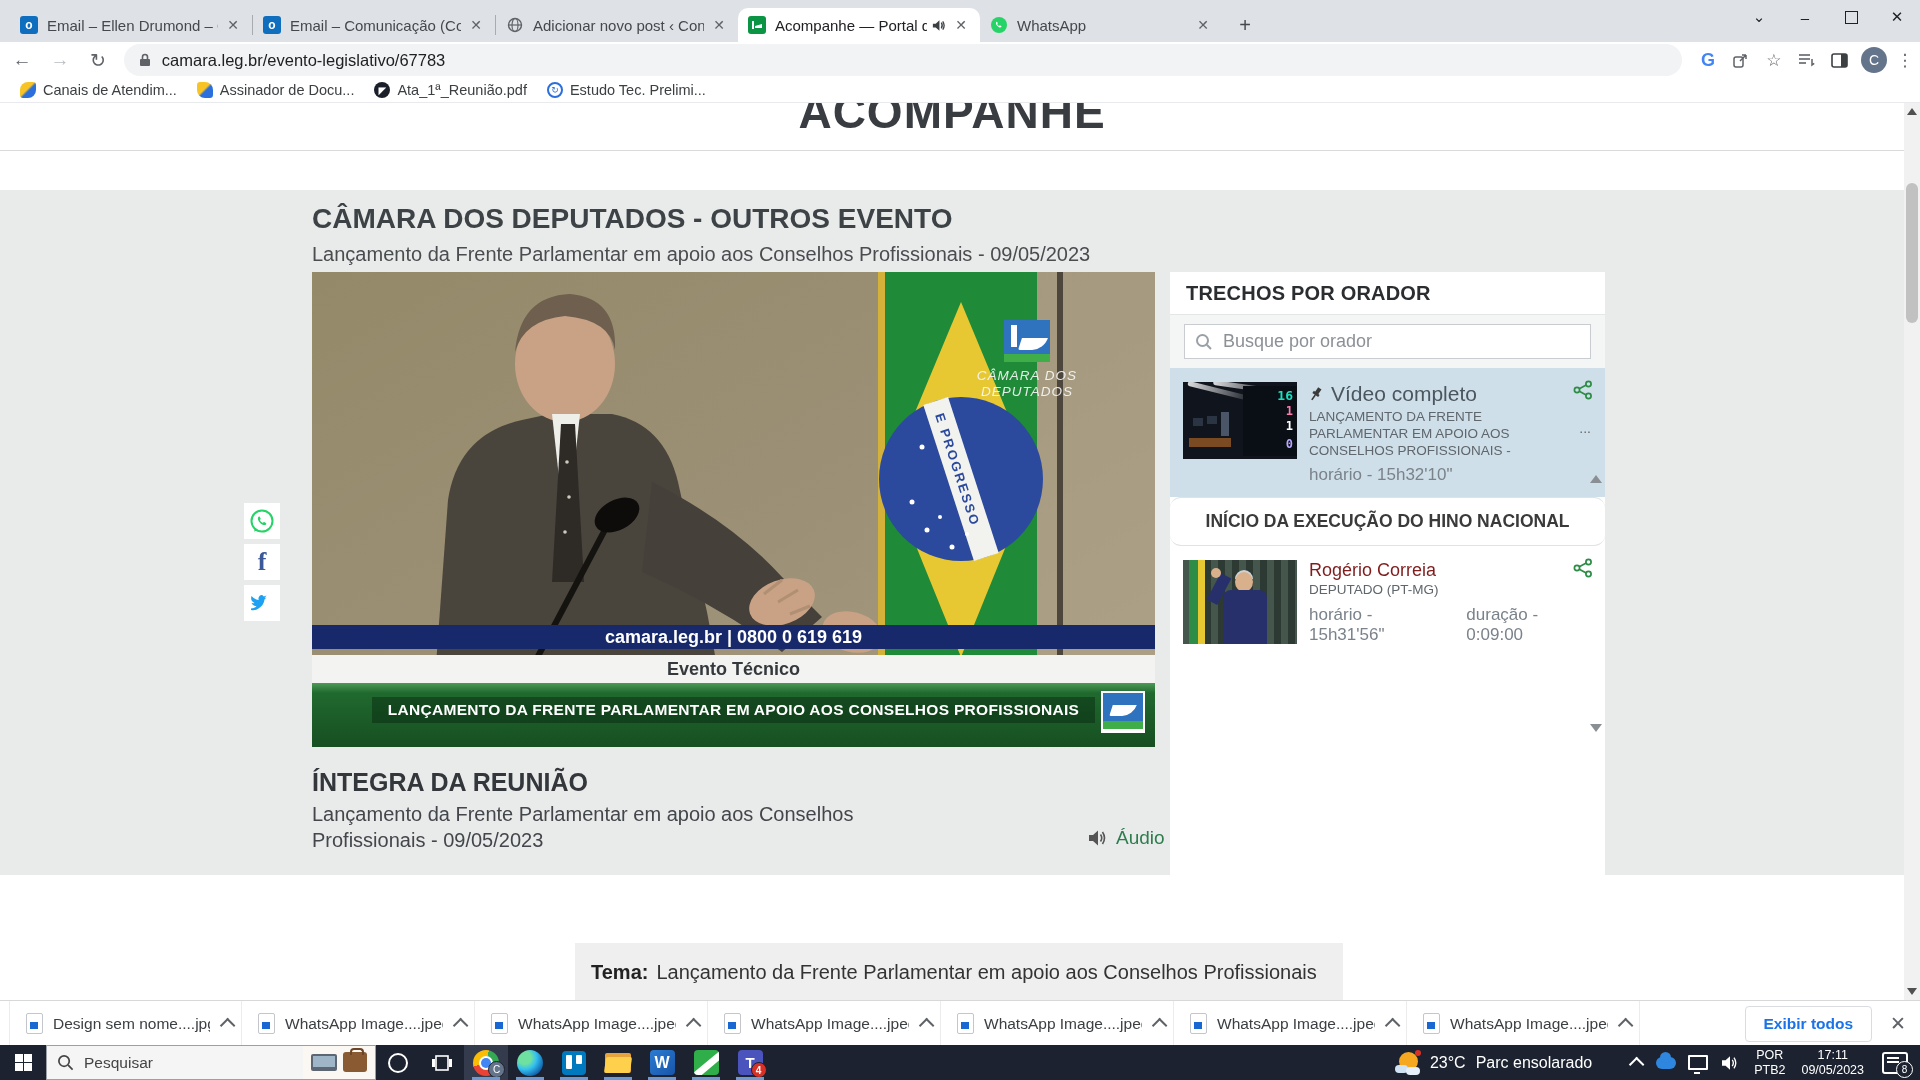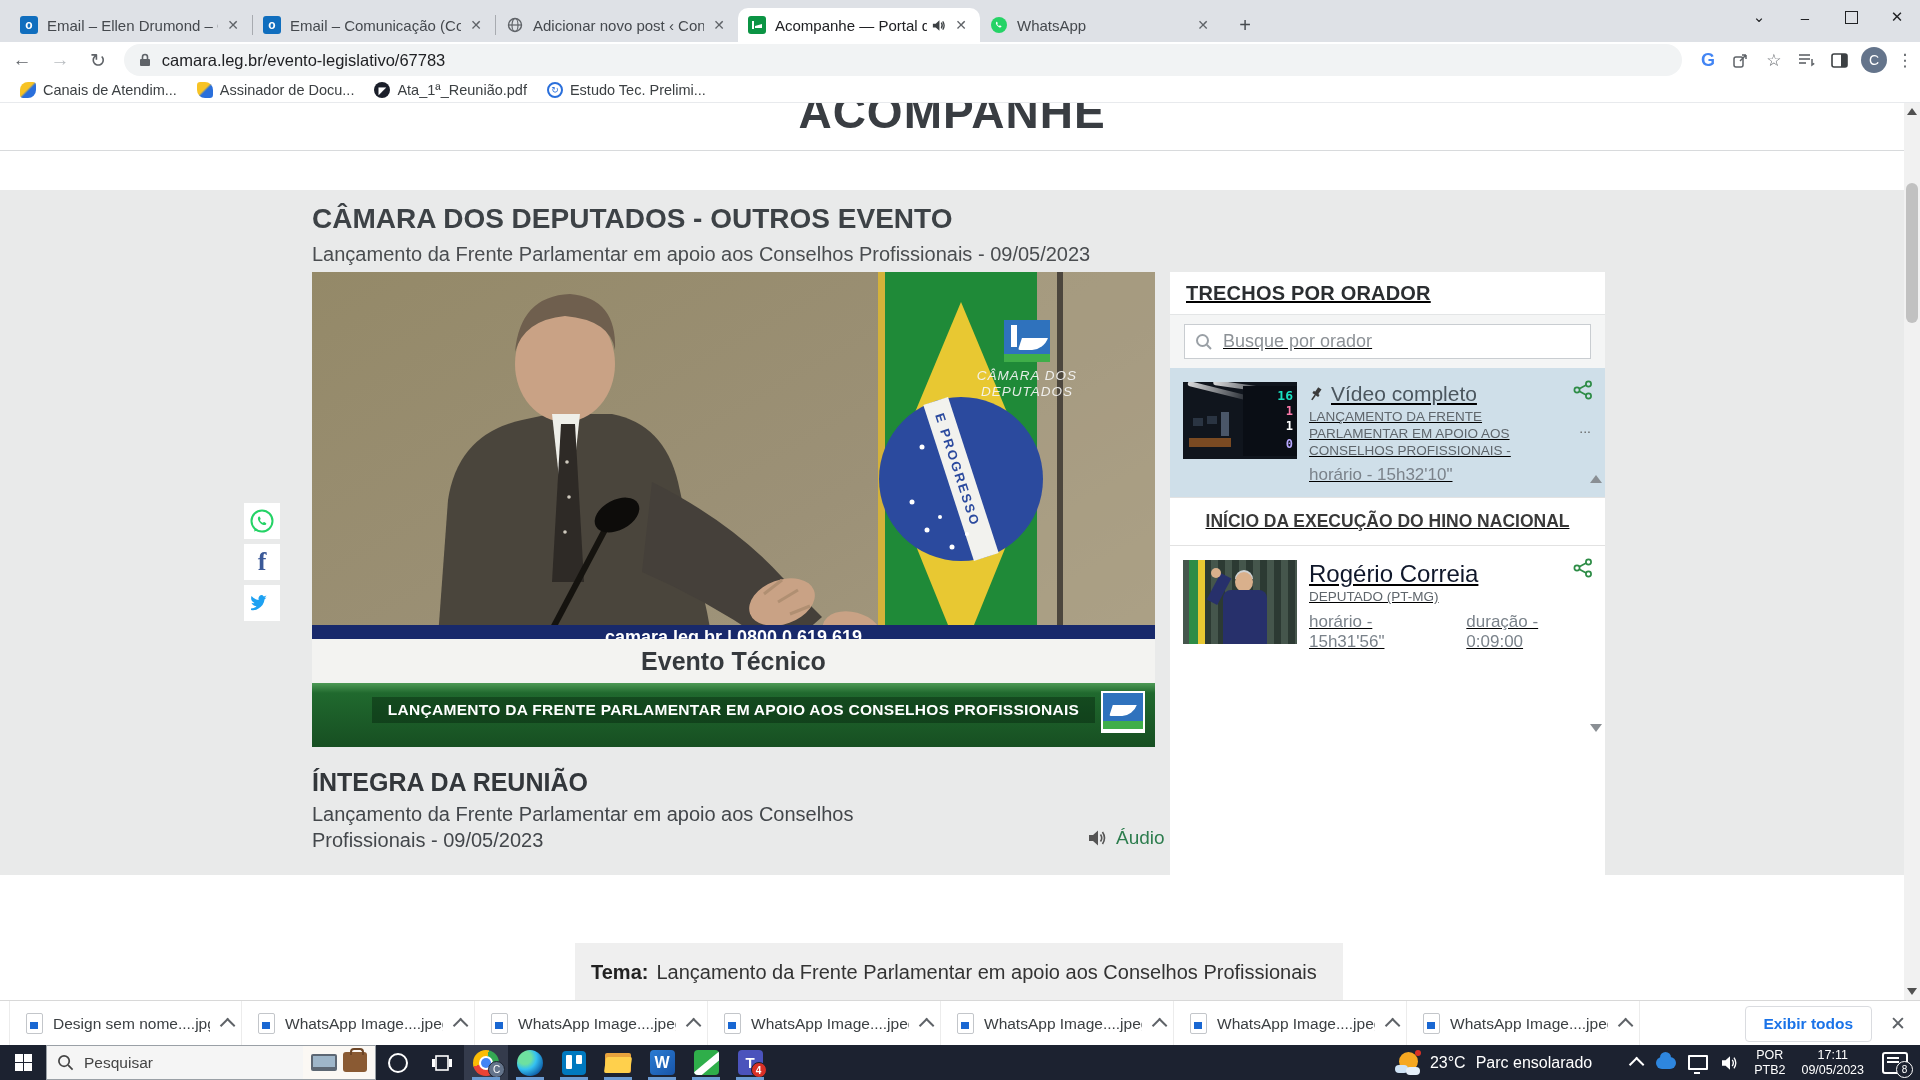--- a/index.html
+++ b/index.html
@@ -58,56 +58,56 @@
   #video svg{position:absolute;left:0;top:0;}
   #vwm{position:absolute;right:48px;top:48px;width:160px;text-align:center;color:rgba(245,245,245,.92);}
   .camlogo{position:relative;width:46px;height:42px;margin:0 auto;}
   .camlogo .blue{position:absolute;left:0;top:0;width:46px;height:34px;background:#2f72bd;}
   .camlogo .bar{position:absolute;left:7px;top:5px;width:6px;height:22px;background:#fff;}
   .camlogo .swoosh{position:absolute;left:16px;top:18px;width:26px;height:12px;background:#fff;border-radius:0 0 14px 2px;transform:skewX(-18deg);}
   .camlogo .green{position:absolute;left:0;top:34px;width:46px;height:8px;background:#3fae49;}
   #vwm .wmtext{font-size:13.5px;letter-spacing:1px;margin-top:6px;line-height:16px;font-style:italic;}
   #vbar-navy{position:absolute;left:0;bottom:98px;width:843px;height:24px;background:#18296b;color:#fff;
     display:flex;align-items:center;justify-content:center;font-size:18px;font-weight:bold;}
-  #vbar-white{position:absolute;left:0;bottom:64px;width:843px;height:44px;background:#f3f3f1;color:#35393d;
-    display:flex;align-items:center;justify-content:center;font-size:25px;font-weight:bold;}
+  #vbar-white{position:absolute;left:0;bottom:64px;width:843px;height:28px;background:#f3f3f1;color:#35393d;
+    display:flex;align-items:center;justify-content:center;font-size:18px;font-weight:bold;}
   #vbar-green{position:absolute;left:0;bottom:0;width:843px;height:64px;
     background:linear-gradient(180deg,#4d9a56 0,#20692e 10px,#174f22 100%);}
   #vbar-green .strip{position:absolute;left:60px;right:60px;top:14px;height:26px;background:rgba(0,20,5,.35);
     display:flex;align-items:center;justify-content:center;color:#fff;font-size:15.5px;font-weight:bold;letter-spacing:.3px;}
   #vbar-logo{position:absolute;right:10px;bottom:14px;width:40px;height:38px;background:#fff;padding:2px;}
   #vbar-logo .blue{position:absolute;left:2px;top:2px;width:40px;height:28px;background:#2f72bd;}
   #vbar-logo .swoosh{position:absolute;left:10px;top:14px;width:24px;height:11px;background:#fff;border-radius:0 0 12px 2px;transform:skewX(-18deg);}
   #vbar-logo .green{position:absolute;left:2px;top:30px;width:40px;height:8px;background:#3fae49;}
 
   
   #sharecol{position:absolute;left:244px;top:400px;width:36px;}
   .sharetile{width:36px;height:36px;background:#fff;margin-bottom:5px;display:flex;align-items:center;justify-content:center;}
   .fb-f{color:#3b5998;font-weight:bold;font-size:26px;font-family:"Liberation Serif",serif;line-height:26px;}
 
   
-  #panel{position:absolute;left:1170px;top:169px;width:435px;height:756px;background:#fff;text-decoration:underline;}
+  #panel{position:absolute;left:1170px;top:169px;width:435px;height:756px;background:#fff;}
   #panel-header{height:42px;border-bottom:1px solid #e3e5e6;display:flex;align-items:center;padding:0 16px;
     font-size:20px;font-weight:bold;color:#2b2e31;letter-spacing:.2px;}
   #panel-search{height:53px;background:#f4f5f5;display:flex;align-items:center;padding:0 14px;}
   #searchbox{flex:1;height:33px;background:#fff;border:1px solid #c9cdd1;display:flex;align-items:center;padding:0 10px;}
   #searchbox input{border:0;outline:0;flex:1;font-size:18px;color:#444;font-family:"Liberation Sans",sans-serif;background:transparent;margin-left:8px;}
   #searchbox input::placeholder{color:#8c9196;}
   .pitem{position:relative;display:flex;padding:14px 13px 12px 13px;}
   .pitem.selected{background:#cfdfe9;}
   .pthumb{width:114px;height:77px;flex:0 0 auto;position:relative;overflow:hidden;background:#10151d;}
   .ptext{margin-left:12px;flex:1;min-width:0;}
   .ptitle{font-size:21px;color:#4b565e;display:flex;align-items:center;}
   .pcaps{font-size:13.5px;color:#5f666c;line-height:17px;margin-top:2px;width:218px;}
   .ptime{font-size:17px;color:#7a828a;margin-top:6px;}
   .pshare{position:absolute;right:12px;top:12px;}
   .pmore{position:absolute;right:14px;top:52px;font-size:14px;color:#666;}
   #section-hdr{height:47px;border-top:1px solid #e2e2e2;border-bottom:1px solid #e2e2e2;background:#fff;
-    display:flex;align-items:center;justify-content:center;font-size:17.5px;font-weight:bold;color:#3a3a3a;}
-  .pname{font-size:24px;color:#0f172a;}
+    display:flex;align-items:center;justify-content:center;font-size:17.5px;font-weight:bold;color:#3a3a3a;border-radius:11px;}
+  .pname{font-size:18px;color:#7f1d1d;}
   .prole{font-size:13.5px;color:#5f666c;margin-top:1px;}
   .ptimes{font-size:17px;color:#7a828a;margin-top:8px;display:flex;gap:22px;}
   .pscroll-up,.pscroll-down{position:absolute;right:3px;width:0;height:0;border-left:6px solid transparent;border-right:6px solid transparent;}
   .pscroll-up{top:203px;border-bottom:8px solid #8a8f94;}
   .pscroll-down{top:452px;border-top:8px solid #8a8f94;}
 
   
   #integra-title{position:absolute;left:312px;top:665px;font-size:25px;font-weight:bold;color:#33373b;}
   #integra-l1{position:absolute;left:312px;top:700px;font-size:20px;color:#43474b;}
   #integra-l2{position:absolute;left:312px;top:726px;font-size:20px;color:#43474b;}

